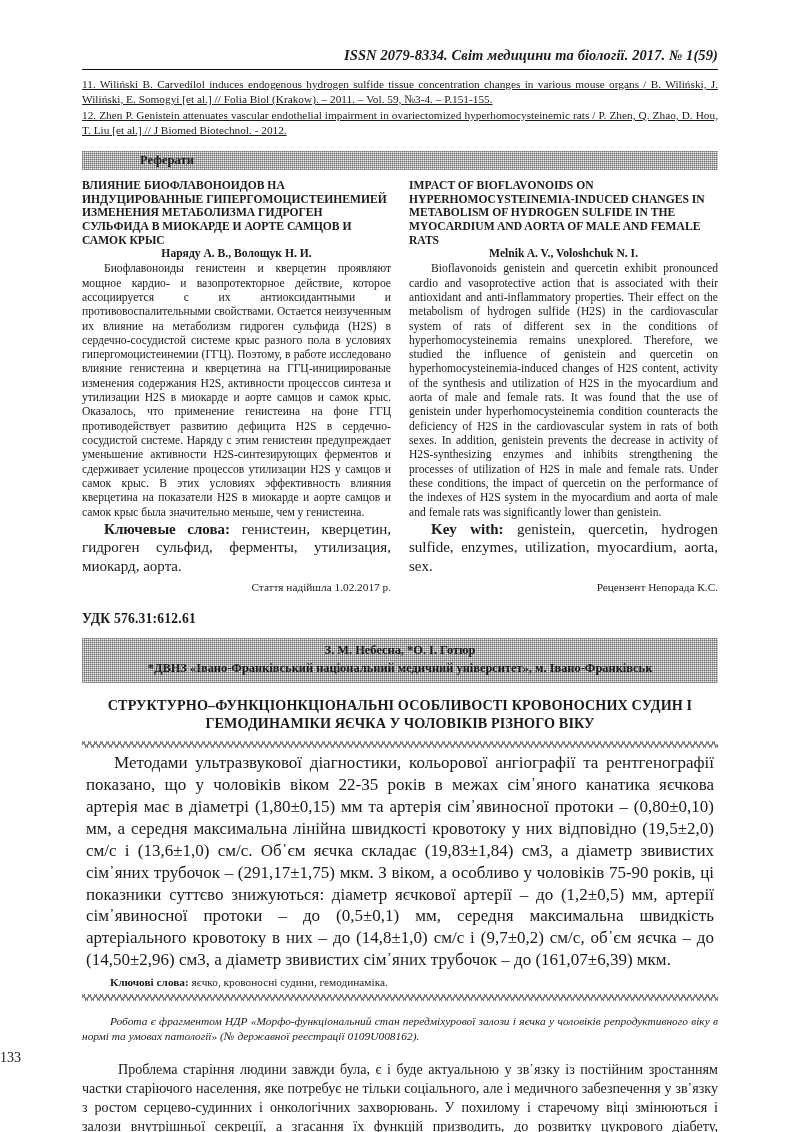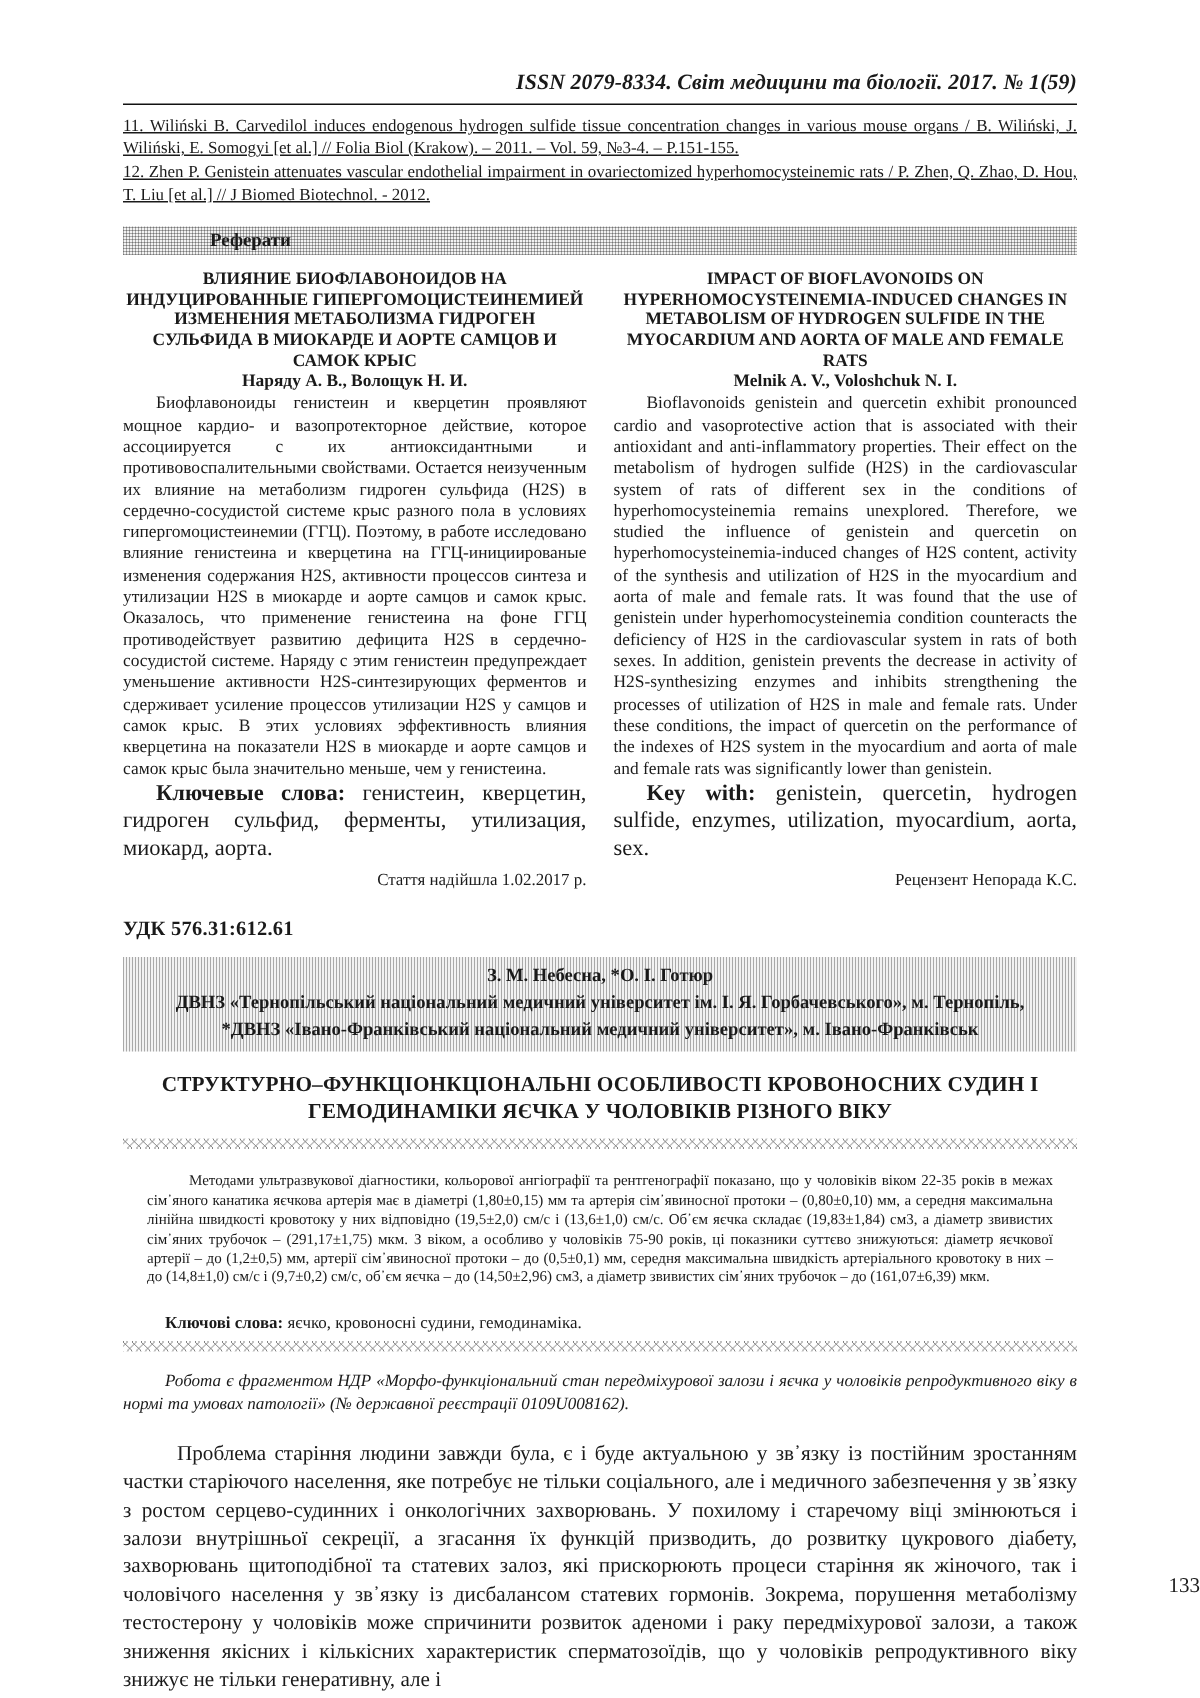--- a/index.html
+++ b/index.html
@@ -76,21 +76,20 @@
   
   .cols {
     display: flex;
     gap: 18px;
     margin-top: 9px;
   }
   .col {
     width: 309px;
   }
   .abs-title {
-    text-align: center;
     font-weight: bold;
     font-size: 11.6px;
     line-height: 1.18;
     text-transform: uppercase;
   }
   .abs-authors {
     text-align: center;
     font-weight: bold;
     font-size: 11.6px;
     line-height: 1.2;
@@ -154,25 +153,25 @@
       linear-gradient(45deg, transparent 46%, #808080 46%, #808080 54%, transparent 54%),
       linear-gradient(-45deg, transparent 46%, #808080 46%, #808080 54%, transparent 54%);
     background-size: 6px 7px;
     background-repeat: repeat-x;
     background-position: 0 0, 3px 0;
   }
   .wavy.bottom { margin: 4px 0 0 0; }
 
   
   .ua-abs {
-    font-size: 10px;
+    font-size: 17px;
     line-height: 1.29;
     text-align: justify;
     text-indent: 28px;
-    margin: 16px;
+    margin: 4px;
   }
   .ua-kw {
     font-size: 11.3px;
     line-height: 1.29;
     text-align: justify;
     text-indent: 28px;
     margin: 1px 0 0 0;
   }
 
   
@@ -193,21 +192,21 @@
     text-align: justify;
     text-indent: 36px;
   }
 
   
   .pagenum {
     position: absolute;
     left: 0;
     right: 0;
     top: 1050px;
-    text-align: right;
+    text-align: left;
     font-size: 14px;
   }
 </style>
 </head>
 <body>
 
 <div class="page">
   <div class="content">
 
     <div class="runhead">ISSN 2079-8334. Світ медицини та біології. 2017. № 1(59)</div>
@@ -237,21 +236,20 @@
         <div class="abs-kw"><b>Key with:</b><span> genistein, quercetin, hydrogen sulfide, enzymes, utilization, myocardium, aorta, sex.</span></div>
         <div class="abs-foot">Рецензент Непорада К.С.</div>
       </div>
 
     </div>
 
     <div class="udc">УДК 576.31:612.61</div>
 
     <div class="band authors-block">
       <div>З. М. Небесна, *О. І. Готюр</div>
-      <div>ДВНЗ «Тернопільський національний медичний університет ім. І. Я. Горбачевського», м. Тернопіль,</div>
       <div>*ДВНЗ «Івано-Франківський національний медичний університет», м. Івано-Франківськ</div>
     </div>
 
     <div class="art-title">СТРУКТУРНО–ФУНКЦІОНКЦІОНАЛЬНІ ОСОБЛИВОСТІ КРОВОНОСНИХ СУДИН І ГЕМОДИНАМІКИ ЯЄЧКА У ЧОЛОВІКІВ РІЗНОГО ВІКУ</div>
 
     <div class="wavy"></div>
 
     <div class="ua-abs">Методами ультразвукової діагностики, кольорової ангіографії та рентгенографії показано, що у чоловіків віком 22-35 років в межах сім᾽яного канатика яєчкова артерія має в діаметрі (1,80±0,15) мм та артерія сім᾽явиносної протоки – (0,80±0,10) мм, а середня максимальна лінійна швидкості кровотоку у них відповідно (19,5±2,0) см/с і (13,6±1,0) см/с. Об᾽єм яєчка складає (19,83±1,84) см3, а діаметр звивистих сім᾽яних трубочок – (291,17±1,75) мкм. З віком, а особливо у чоловіків 75-90 років, ці показники суттєво знижуються: діаметр яєчкової артерії – до (1,2±0,5) мм, артерії сім᾽явиносної протоки – до (0,5±0,1) мм, середня максимальна швидкість артеріального кровотоку в них – до (14,8±1,0) см/с і (9,7±0,2) см/с, об᾽єм яєчка – до (14,50±2,96) см3, а діаметр звивистих сім᾽яних трубочок – до (161,07±6,39) мкм.</div>
     <div class="ua-kw"><b>Ключові слова:</b><span> яєчко, кровоносні судини, гемодинаміка.</span></div>
 

